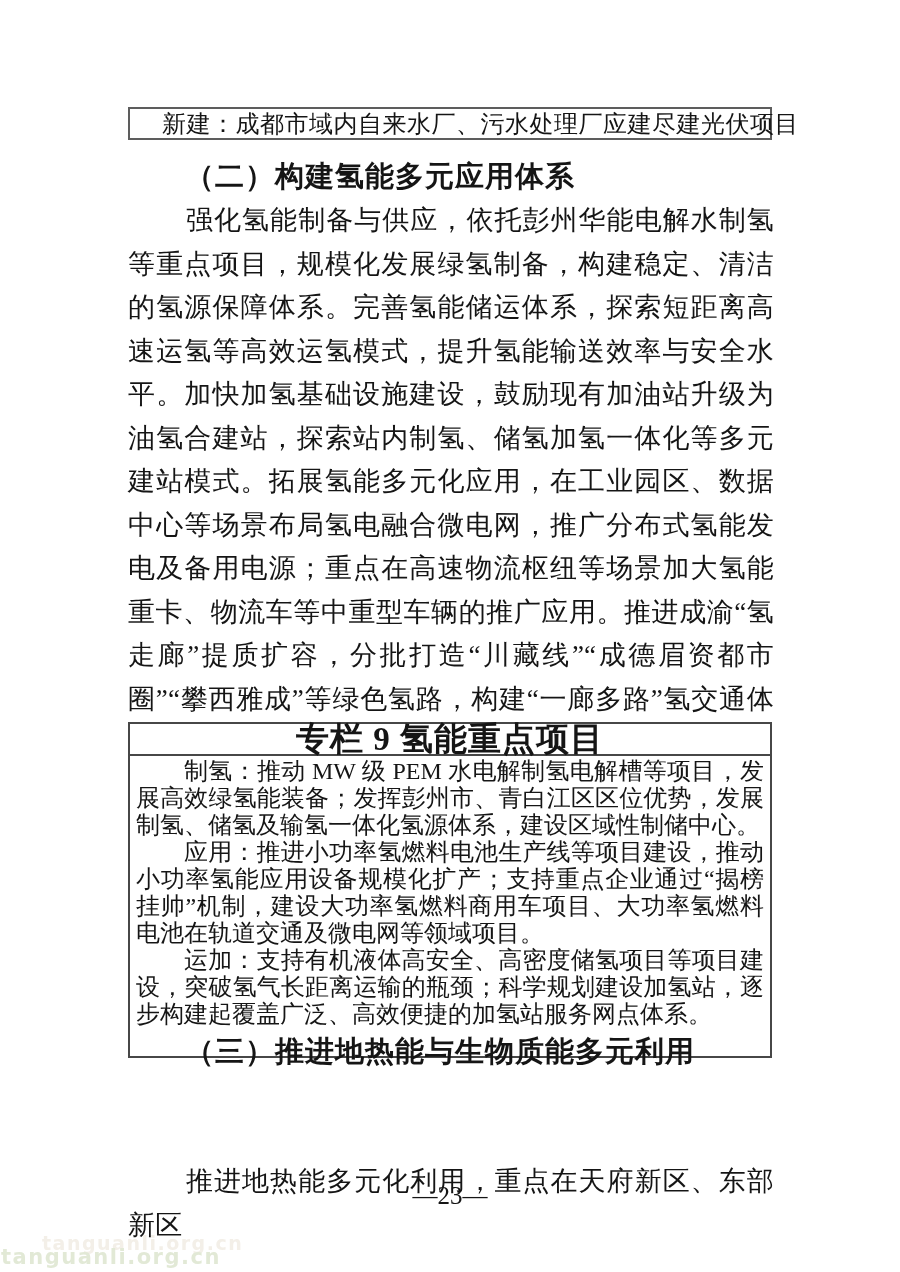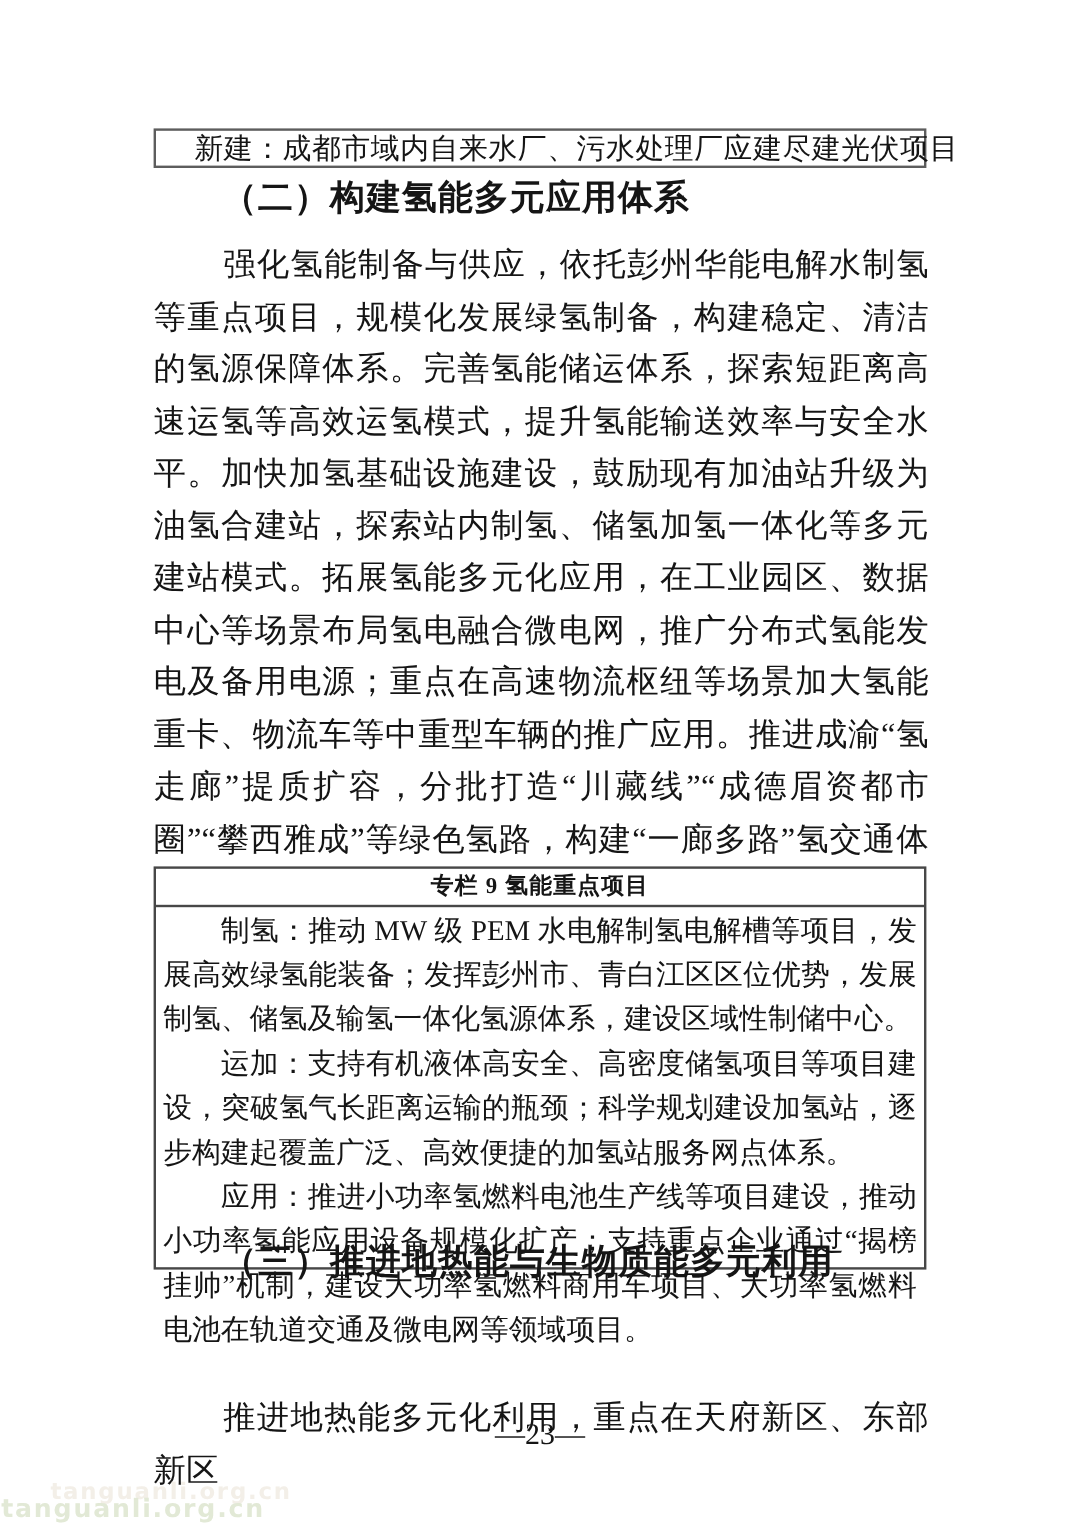--- a/index.html
+++ b/index.html
@@ -35,21 +35,21 @@
     position: absolute;
     left: 128px;
     width: 646px;
     margin: 0;
     font-size: 29px;
     font-weight: bold;
     letter-spacing: 1px;
     padding-left: 57px;
     box-sizing: border-box;
   }
-  .heading-2 { top: 145px; }
+  .heading-2 { top: 157px; }
   .heading-3 { top: 1032px; }
   
   .para {
     position: absolute;
     left: 128px;
     width: 646px;
     margin: 0;
     font-size: 27px;
     line-height: 43.5px;
     text-align: justify;
@@ -64,32 +64,32 @@
     left: 128px; top: 722px;
     width: 644px; height: 336px;
     border: 2px solid #474747;
     box-sizing: border-box;
     background: #ffffff;
   }
   .column-title {
     height: 30px;
     line-height: 30px;
     text-align: center;
-    font-size: 19px;
+    font-size: 33px;
     font-weight: bold;
     border-bottom: 2px solid #474747;
     letter-spacing: 1px;
   }
   .column-body {
     padding: 2px 6px 0 6px;
   }
   .column-body p {
     margin: 0;
     font-size: 24px;
-    line-height: 37px;
+    line-height: 27px;
     text-align: justify;
     text-indent: 48px;
     letter-spacing: 0;
   }
   
   .page-number {
     position: absolute;
     left: 0; top: 1182px;
     width: 100%;
     text-align: center;
@@ -127,22 +127,22 @@
   </div>
 
   <h2 class="heading heading-2">（二）构建氢能多元应用体系</h2>
 
   <p class="para para-2">强化氢能制备与供应，依托彭州华能电解水制氢等重点项目，规模化发展绿氢制备，构建稳定、清洁的氢源保障体系。完善氢能储运体系，探索短距离高速运氢等高效运氢模式，提升氢能输送效率与安全水平。加快加氢基础设施建设，鼓励现有加油站升级为油氢合建站，探索站内制氢、储氢加氢一体化等多元建站模式。拓展氢能多元化应用，在工业园区、数据中心等场景布局氢电融合微电网，推广分布式氢能发电及备用电源；重点在高速物流枢纽等场景加大氢能重卡、物流车等中重型车辆的推广应用。推进成渝“氢走廊”提质扩容，分批打造“川藏线”“成德眉资都市圈”“攀西雅成”等绿色氢路，构建“一廊多路”氢交通体系。</p>
 
   <div class="column-box">
     <div class="column-title">专栏 9 氢能重点项目</div>
     <div class="column-body">
       <p>制氢：推动 MW 级 PEM 水电解制氢电解槽等项目，发展高效绿氢能装备；发挥彭州市、青白江区区位优势，发展制氢、储氢及输氢一体化氢源体系，建设区域性制储中心。</p>
+      <p>应用：推进小功率氢燃料电池生产线等项目建设，推动小功率氢能应用设备规模化扩产；支持重点企业通过“揭榜挂帅”机制，建设大功率氢燃料商用车项目、大功率氢燃料电池在轨道交通及微电网等领域项目。</p>
       <p>运加：支持有机液体高安全、高密度储氢项目等项目建设，突破氢气长距离运输的瓶颈；科学规划建设加氢站，逐步构建起覆盖广泛、高效便捷的加氢站服务网点体系。</p>
-      <p>应用：推进小功率氢燃料电池生产线等项目建设，推动小功率氢能应用设备规模化扩产；支持重点企业通过“揭榜挂帅”机制，建设大功率氢燃料商用车项目、大功率氢燃料电池在轨道交通及微电网等领域项目。</p>
     </div>
   </div>
 
   <h2 class="heading heading-3">（三）推进地热能与生物质能多元利用</h2>
 
   <p class="para para-3">推进地热能多元化利用，重点在天府新区、东部新区</p>
 
   <div class="page-number">—23—</div>
 
   <div class="watermark-echo">tanguanli.org.cn</div>

